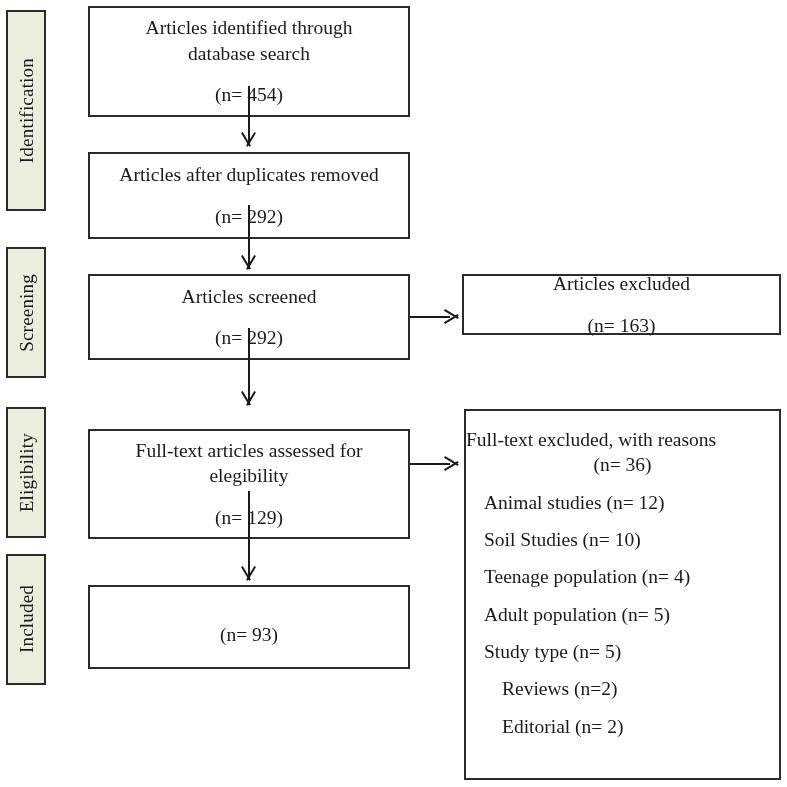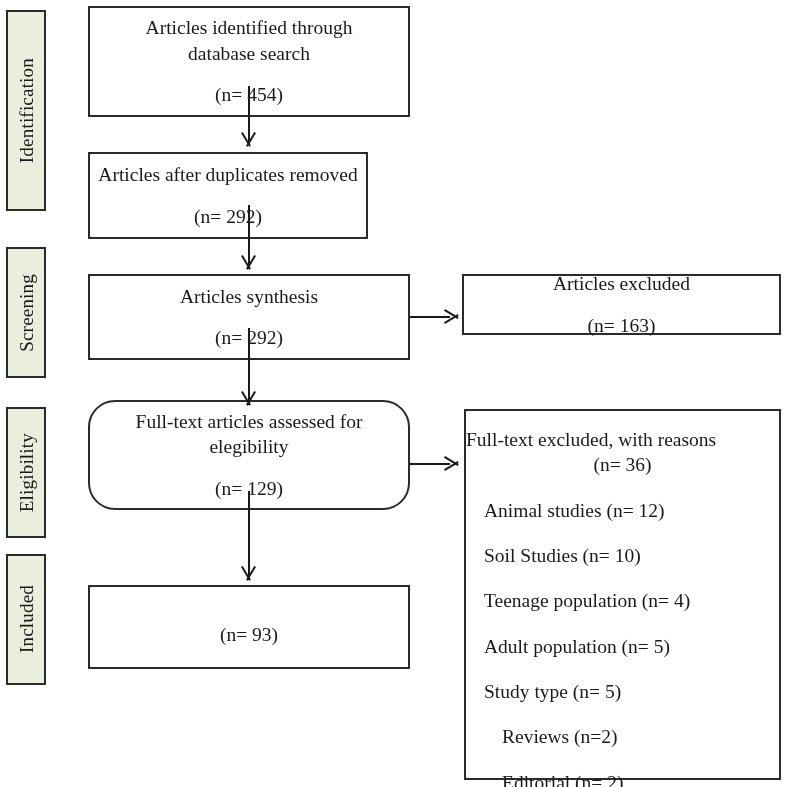--- a/index.html
+++ b/index.html
@@ -57,21 +57,21 @@
 
   
   .box.reasons {
     justify-content: flex-start;
     align-items: stretch;
     text-align: left;
     padding: 16px 0 0 0;
   }
   .reasons .r-head { display: block; white-space: nowrap; }
   .reasons .r-sub  { text-align: center; display: block; white-space: nowrap; margin-top: 0; }
-  .reasons .r-item { display: block; white-space: nowrap; margin-top: 20px; padding-left: 18px; }
+  .reasons .r-item { display: block; white-space: nowrap; margin-top: 12px; padding-left: 18px; }
   .reasons .r-item.indent { padding-left: 36px; }
 
   
   .vline {
     position: absolute;
     width: 0;
     border-left: 2px solid #1a1a1a;
   }
   .hline {
     position: absolute;
@@ -134,31 +134,31 @@
   <div class="stage-label" style="left:6px; top:554px; width:40px; height:131px;">
     <span class="vtext">Included</span>
   </div>
 
   <div class="box" style="left:88px; top:6px; width:322px; height:111px;">
     <span class="ln">Articles identified through</span>
     <span class="ln">database search</span>
     <span class="ln gap-above">(n= 454)</span>
   </div>
 
-  <div class="box" style="left:88px; top:152px; width:280px; height:87px;">
+  <div class="box" style="left:88px; top:152px; width:322px; height:87px;">
     <span class="ln">Articles after duplicates removed</span>
     <span class="ln gap-above">(n= 292)</span>
   </div>
 
   <div class="box" style="left:88px; top:274px; width:322px; height:86px;">
-    <span class="ln">Articles synthesis</span>
+    <span class="ln">Articles screened</span>
     <span class="ln gap-above">(n= 292)</span>
   </div>
 
-  <div class="box" style="left:88px; top:400px; width:322px; height:110px;border-radius:27px;">
+  <div class="box" style="left:88px; top:429px; width:322px; height:110px;">
     <span class="ln">Full-text articles assessed for</span>
     <span class="ln">elegibility</span>
     <span class="ln gap-above">(n= 129)</span>
   </div>
 
   <div class="box" style="left:88px; top:585px; width:322px; height:84px;">
     <span class="ln gap-above">(n= 93)</span>
   </div>
 
   <div class="box" style="left:462px; top:274px; width:319px; height:61px;">

